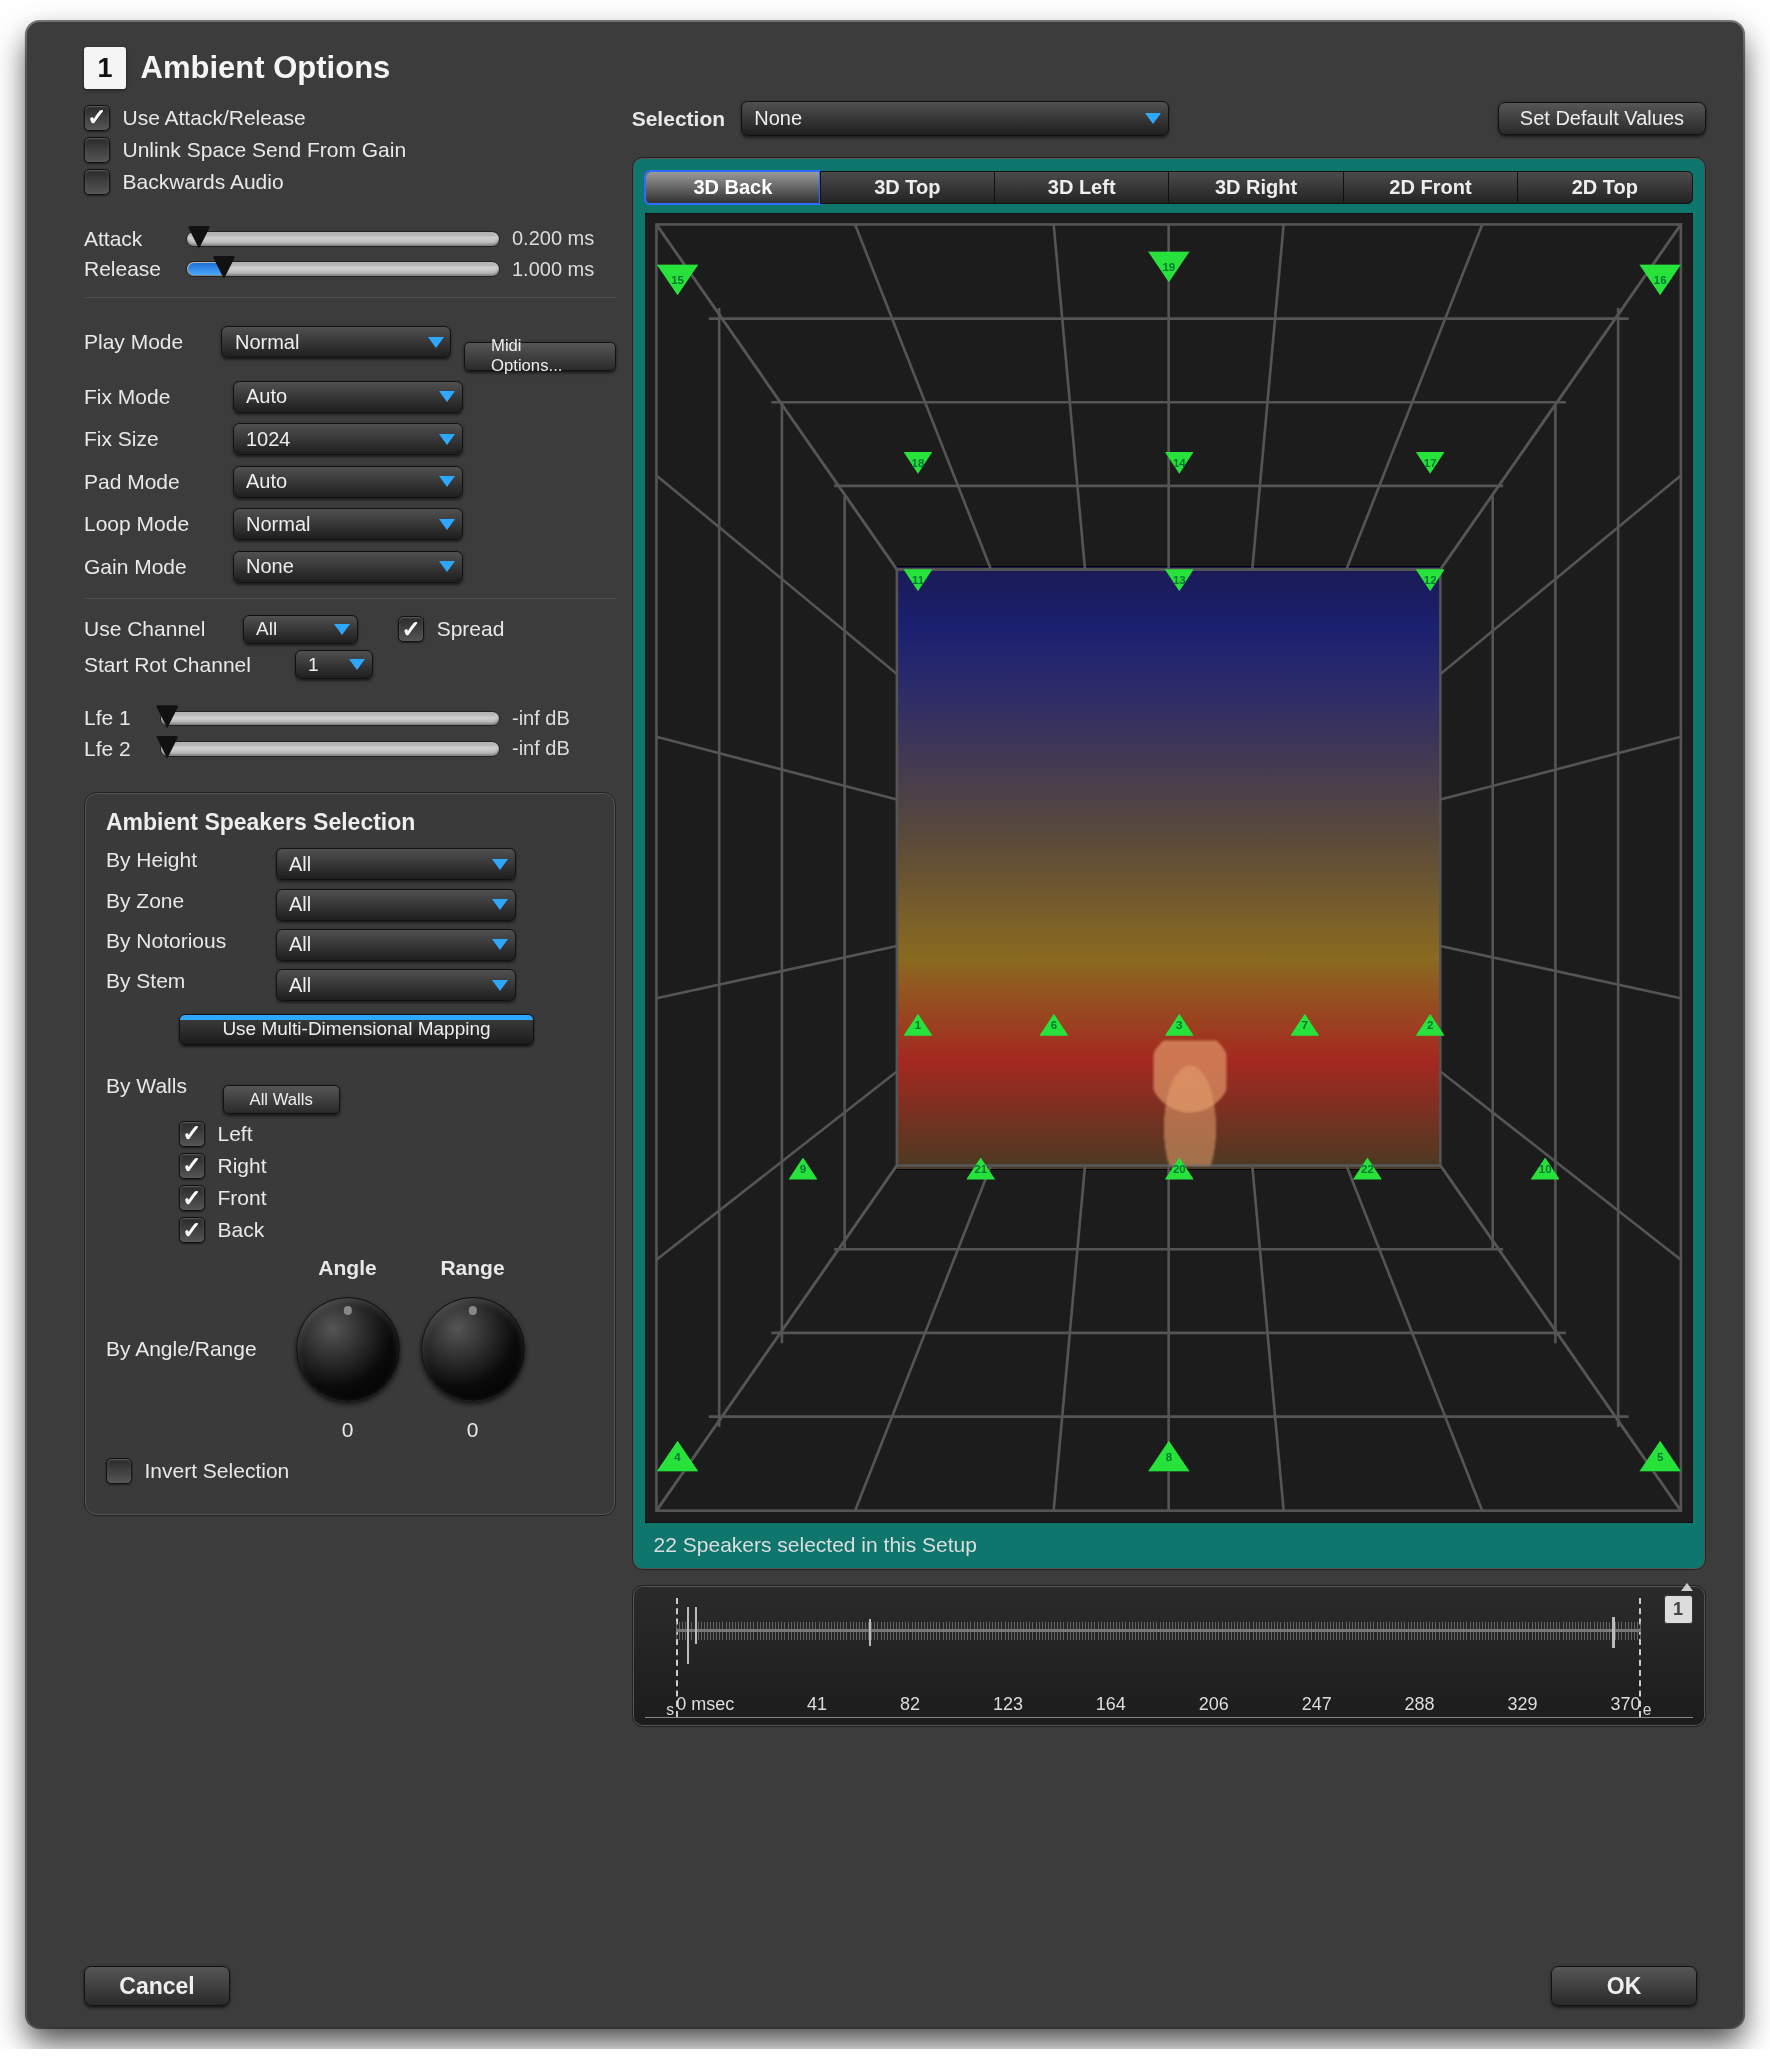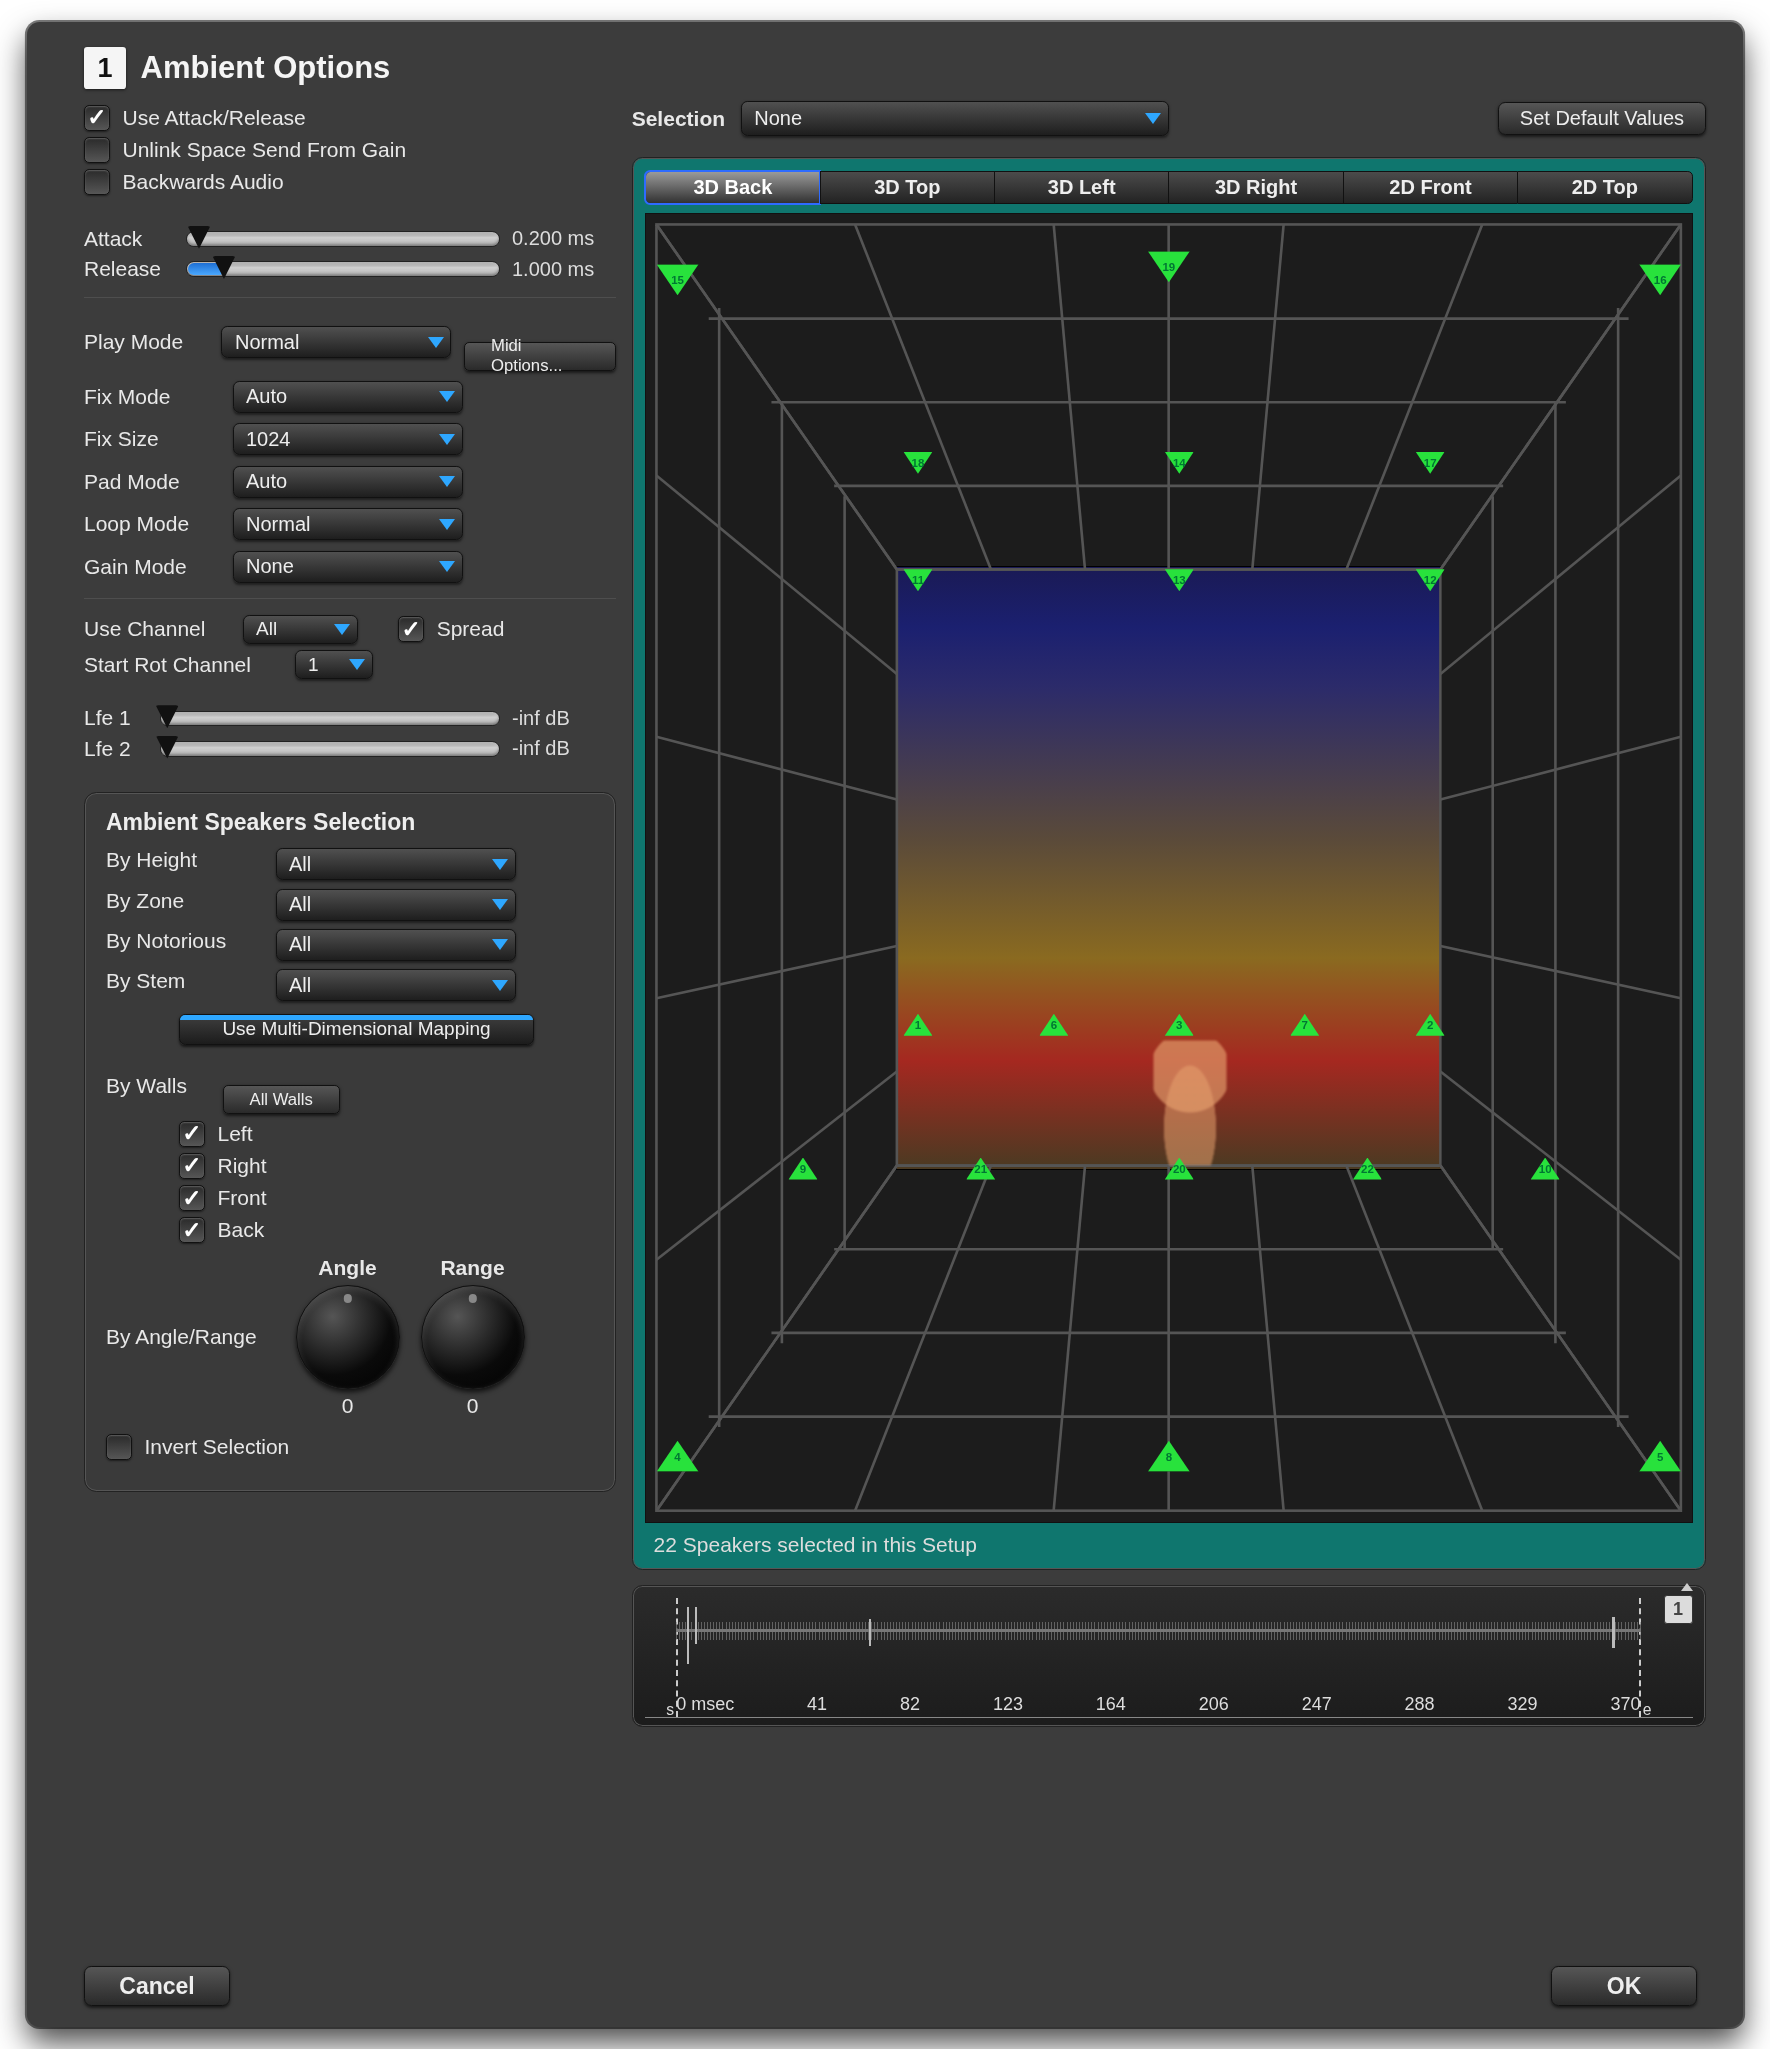--- a/index.html
+++ b/index.html
@@ -148,21 +148,21 @@
     width:104px;height:104px;border-radius:50%;
     background:radial-gradient(circle at 35% 30%,#555 0%,#0a0a0a 60%,#000 100%);
     border:1.6px solid #111;
     box-shadow:0 3.1px 5.2px rgba(0,0,0,0.7),inset 0 3.1px 7.3px rgba(255,255,255,0.15);
     position:relative;
   }
   .knob::after{
     content:"";position:absolute;left:50%;top:8.4px;width:8.4px;height:8.4px;
     background:#888;border-radius:50%;transform:translateX(-50%);
   }
-  .knob-col{ display:flex;flex-direction:column;align-items:center;gap:5px;}
+  .knob-col{ display:flex;flex-direction:column;align-items:center;gap:17px;}
   
   .templates-row{ display:flex;align-items:center;gap:15.7px; padding:3.1px 0 21px 0;}
   .templates-row .label{font-weight:600;}
   .templates-row .select{min-width:428px;height:35px;}
   .templates-row .spacer{flex:1;}
   
   .view-frame{
     border:1.6px solid #222;border-radius:10.4px;
     background:#0f766e;
     padding:12.5px 12.5px 12.5px 12.5px;

